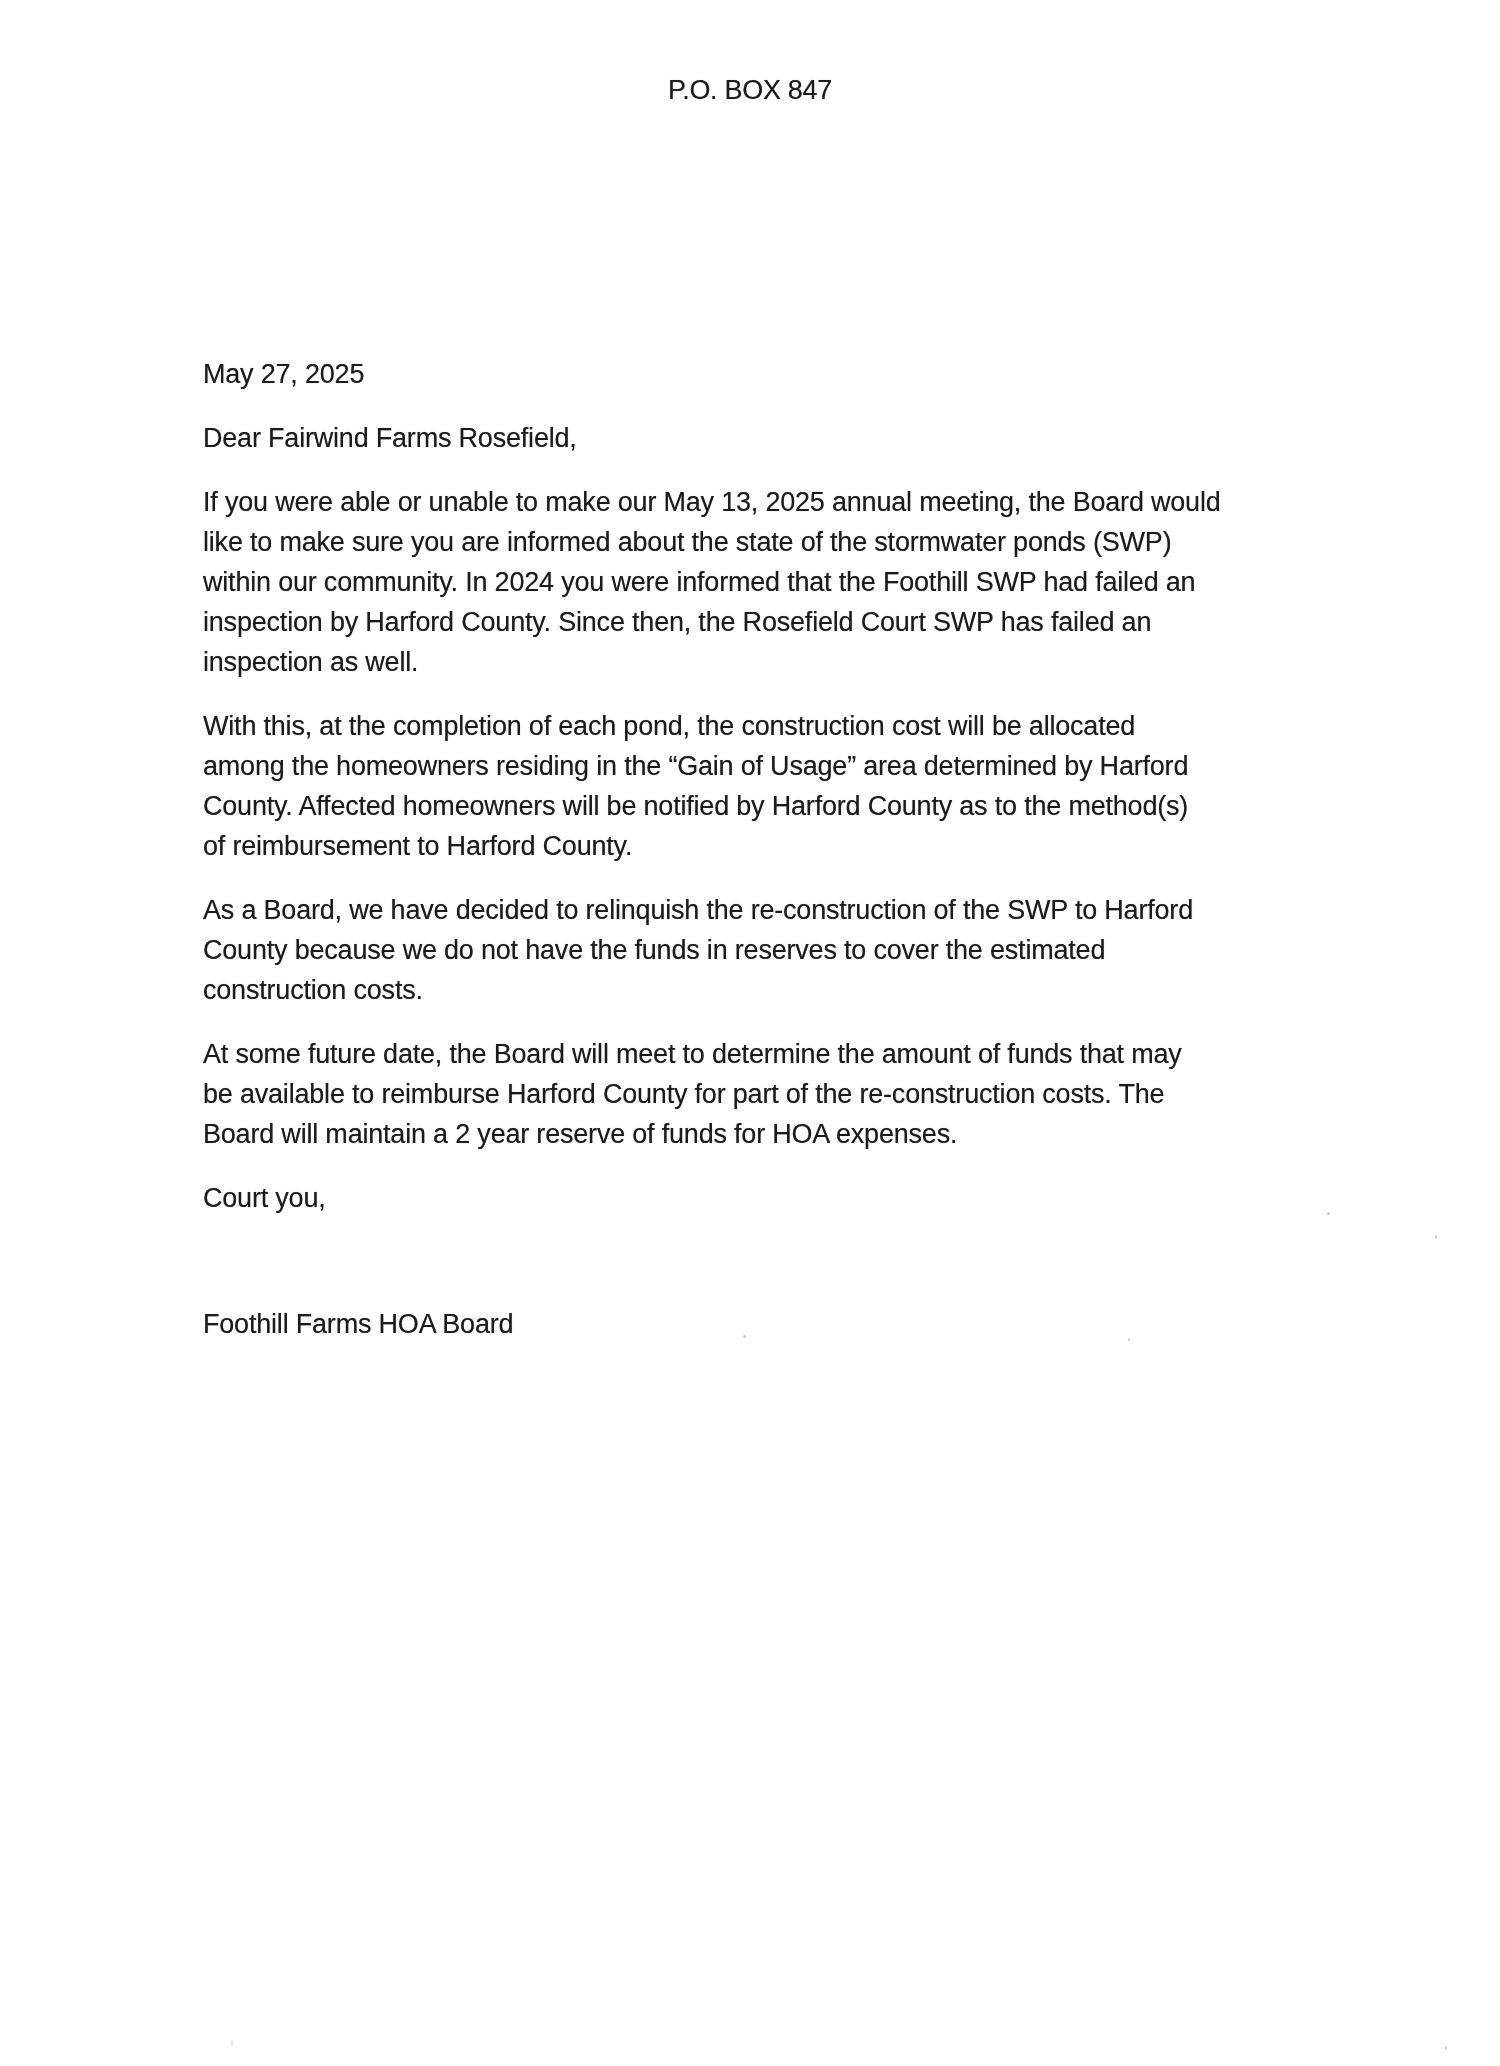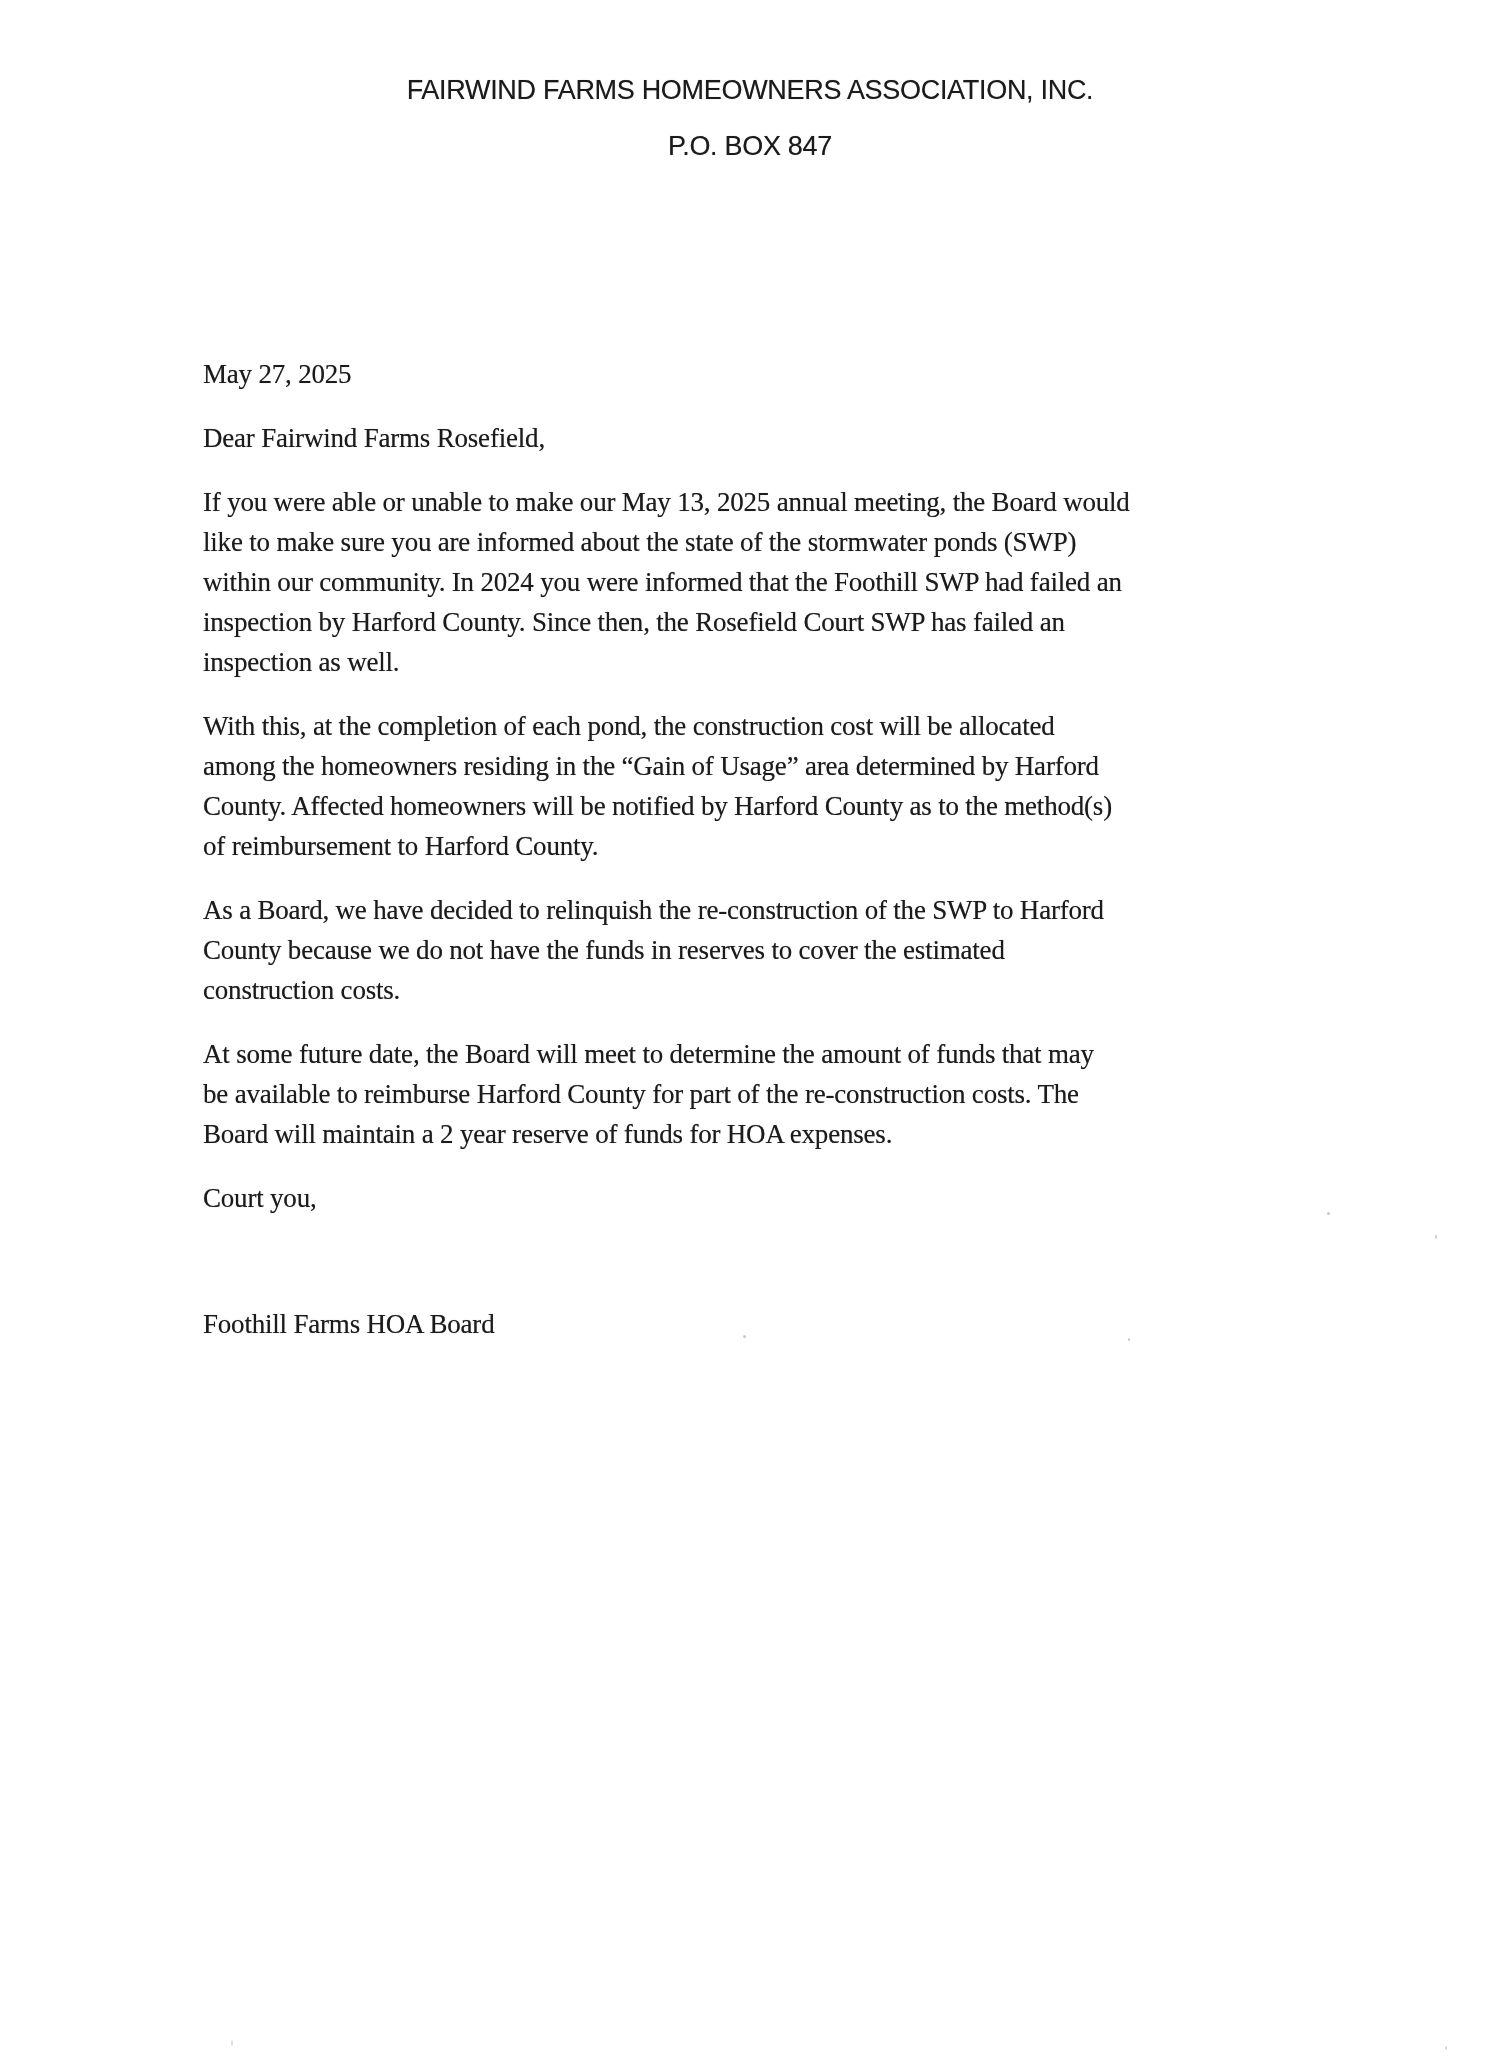--- a/index.html
+++ b/index.html
@@ -29,21 +29,20 @@
     letter-spacing: -0.3px;
   }
   .letter-body {
     position: absolute;
     left: 203px;
     top: 354px;
     width: 1240px;
     font-size: 27px;
     line-height: 40px;
     letter-spacing: -0.2px;
-    font-family: Liberation Serif, serif;
   }
   .letter-body .block {
     margin: 0 0 24px 0;
   }
   .para {
     white-space: pre-line;
   }
   .signature {
     margin-top: 86px;
   }
@@ -62,21 +61,20 @@
   .speck.s4 { left: 1128px; top: 1338px; width: 2px; height: 3px; }
   .speck.s5 { left: 231px;  top: 2040px; width: 2px; height: 6px; opacity: 0.35; }
   .speck.s6 { left: 1445px; top: 2046px; width: 2px; height: 4px; opacity: 0.45; }
 </style>
 </head>
 <body>
 
 <div class="page">
 
   <div class="letterhead">
-    <div>FAIRWIND FARMS HOMEOWNERS ASSOCIATION, INC.</div>
     <div>P.O. BOX 847</div>
   </div>
 
   <div class="letter-body">
     <div class="block">May 27, 2025</div>
 
     <div class="block">Dear Fairwind Farms Rosefield,</div>
 
     <div class="block para">If you were able or unable to make our May 13, 2025 annual meeting, the Board would
 like to make sure you are informed about the state of the stormwater ponds (SWP)

